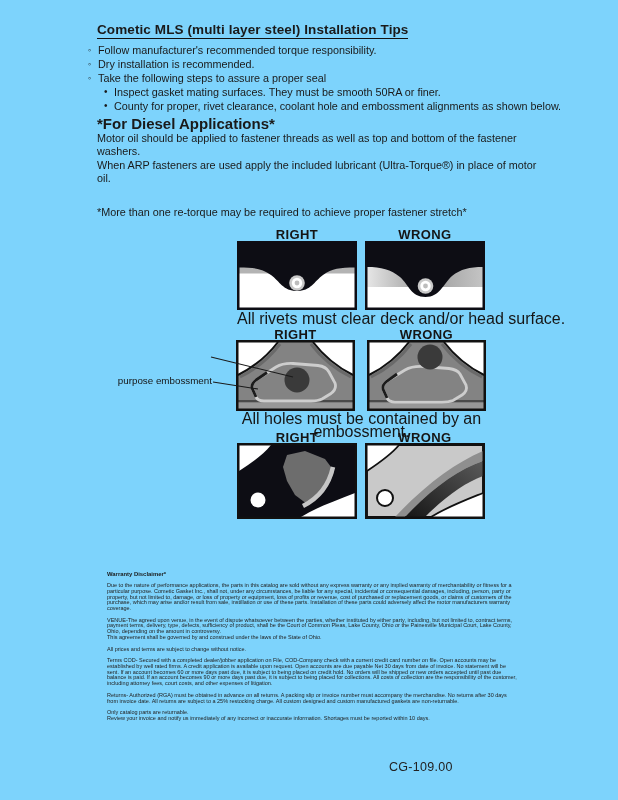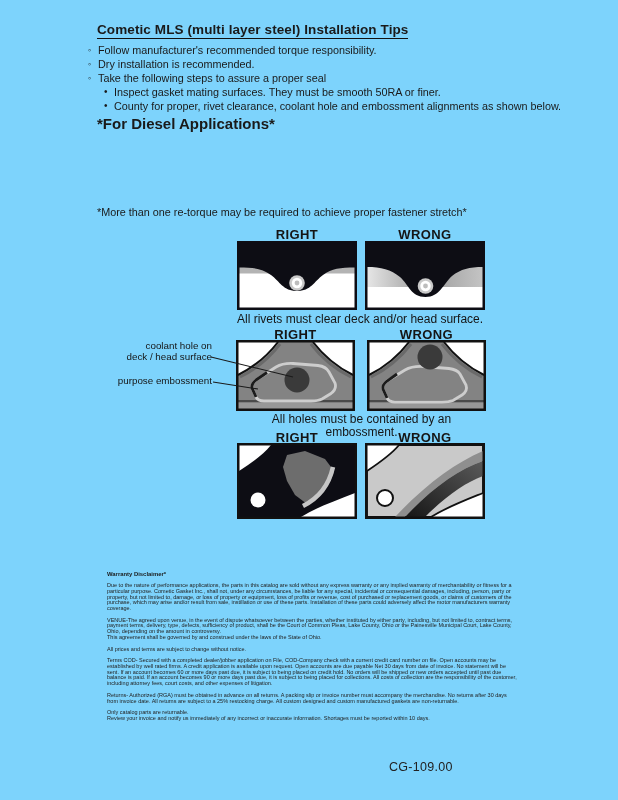--- a/index.html
+++ b/index.html
@@ -8,21 +8,21 @@
   .abs{position:absolute;}
   .title{font-weight:bold;font-size:13.5px;border-bottom:1.6px solid #111;padding-bottom:1px;letter-spacing:0.1px;}
   .bullets{left:88px;top:43px;}
   .b-row{display:flex;font-size:10.8px;line-height:14px;}
   .b-row .mk{width:10px;flex:0 0 10px;font-size:9px;line-height:14px;text-align:left;}
   .b-row.sub{margin-left:16px;}
   .b-row.sub .mk{font-size:10px;}
   .section-head{font-weight:bold;font-size:15px;}
   .body-text{font-size:10.8px;line-height:13.4px;white-space:pre-line;width:445px;}
   .diag-title{width:120px;text-align:center;font-size:13px;letter-spacing:0.4px;color:#151515;font-weight:bold;}
-  .caption{font-size:12px;color:#151515;white-space:pre-line;line-height:12.5px;}
+  .caption{font-size:16px;color:#151515;white-space:pre-line;line-height:12.5px;}
   .caption.center{text-align:center;}
   .side-label{font-size:9.8px;line-height:10.6px;text-align:right;white-space:pre-line;color:#151515;}
   .disc{left:107px;top:571px;width:412px;}
   .disc-head{font-size:5.9px;font-weight:bold;margin:0 0 6px 0;}
   .disc p{font-size:5.5px;line-height:5.8px;margin:0 0 5.7px 0;white-space:pre-line;color:#222;}
   .footer-code{font-size:12.5px;letter-spacing:0.3px;color:#222;}
   svg{display:block;}
 </style>
 </head>
 <body>
@@ -50,20 +50,22 @@
       <span class="mk">•</span>
       <span>Inspect gasket mating surfaces.  They must be smooth 50RA or finer.</span>
     </div>
     <div class="b-row sub">
       <span class="mk">•</span>
       <span>County for proper, rivet clearance, coolant hole and embossment alignments as shown below.</span>
     </div>
   </div>
 
   <div class="abs section-head" style="left:97px;top:115px;">*For Diesel Applications*</div>
+  <div class="abs body-text" style="left:97px;top:132px;">Motor oil should be applied to fastener threads as well as top and bottom of the fastener washers.
+When ARP fasteners are used apply the included lubricant (Ultra-Torque®) in place of motor oil.</div>
   <div class="abs body-text" style="left:97px;top:206px;">*More than one re-torque may be required to achieve proper fastener stretch*</div>
 
   <div class="abs diag-title" style="left:237px;top:227px;">RIGHT</div>
   <div class="abs diag-title" style="left:365px;top:227px;">WRONG</div>
 
   <div class="abs" style="left:237px;top:241px;">
     <svg width="120" height="69" viewBox="0 0 120 69">
       <rect x="0" y="0" width="120" height="69" fill="#ffffff"></rect>
       <rect x="2" y="26" width="116" height="6.5" fill="#b3b3b3"></rect>
       <path d="M2,2 H118 V26.5 C103,26.5 95,27.5 86,34 C77,40.5 74,50 60,50 C46,50 43,40.5 34,34 C25,27.5 17,26.5 2,26.5 Z" fill="#0d0d14"></path>
@@ -92,22 +94,20 @@
       <circle cx="60.5" cy="45" r="2.4" fill="#bdbdbd"></circle>
       <rect x="1.25" y="1.25" width="117.5" height="66.5" fill="none" stroke="#0d0d14" stroke-width="2.5"></rect>
     </svg>
   </div>
 
   <div class="abs caption" style="left:237px;top:313px;">All rivets must clear deck and/or head surface.</div>
 
   <div class="abs diag-title" style="left:236px;top:327px;width:119px;">RIGHT</div>
   <div class="abs diag-title" style="left:367px;top:327px;width:119px;">WRONG</div>
 
-  <div class="abs side-label" style="left:118px;top:341px;width:94px;">coolant hole on
-deck / head surface</div>
   <div class="abs side-label" style="left:95px;top:376px;width:117px;">purpose embossment</div>
 
   <div class="abs" style="left:236px;top:340px;">
     <svg width="119" height="71" viewBox="0 0 119 71">
       <rect x="0" y="0" width="119" height="71" fill="#838383"></rect>
       <rect x="2" y="60" width="115" height="2.5" fill="#4a4a4a"></rect>
       <rect x="2" y="62.5" width="115" height="6.5" fill="#979797"></rect>
       <path d="M2,2 H42 C32,15 18,27 2,35 Z" fill="#ffffff"></path>
       <path d="M117,2 H77 C87,15 101,27 117,35 Z" fill="#ffffff"></path>
       <path d="M42,2 C32,15 18,27 2,35" stroke="#111111" stroke-width="2" fill="none"></path>

